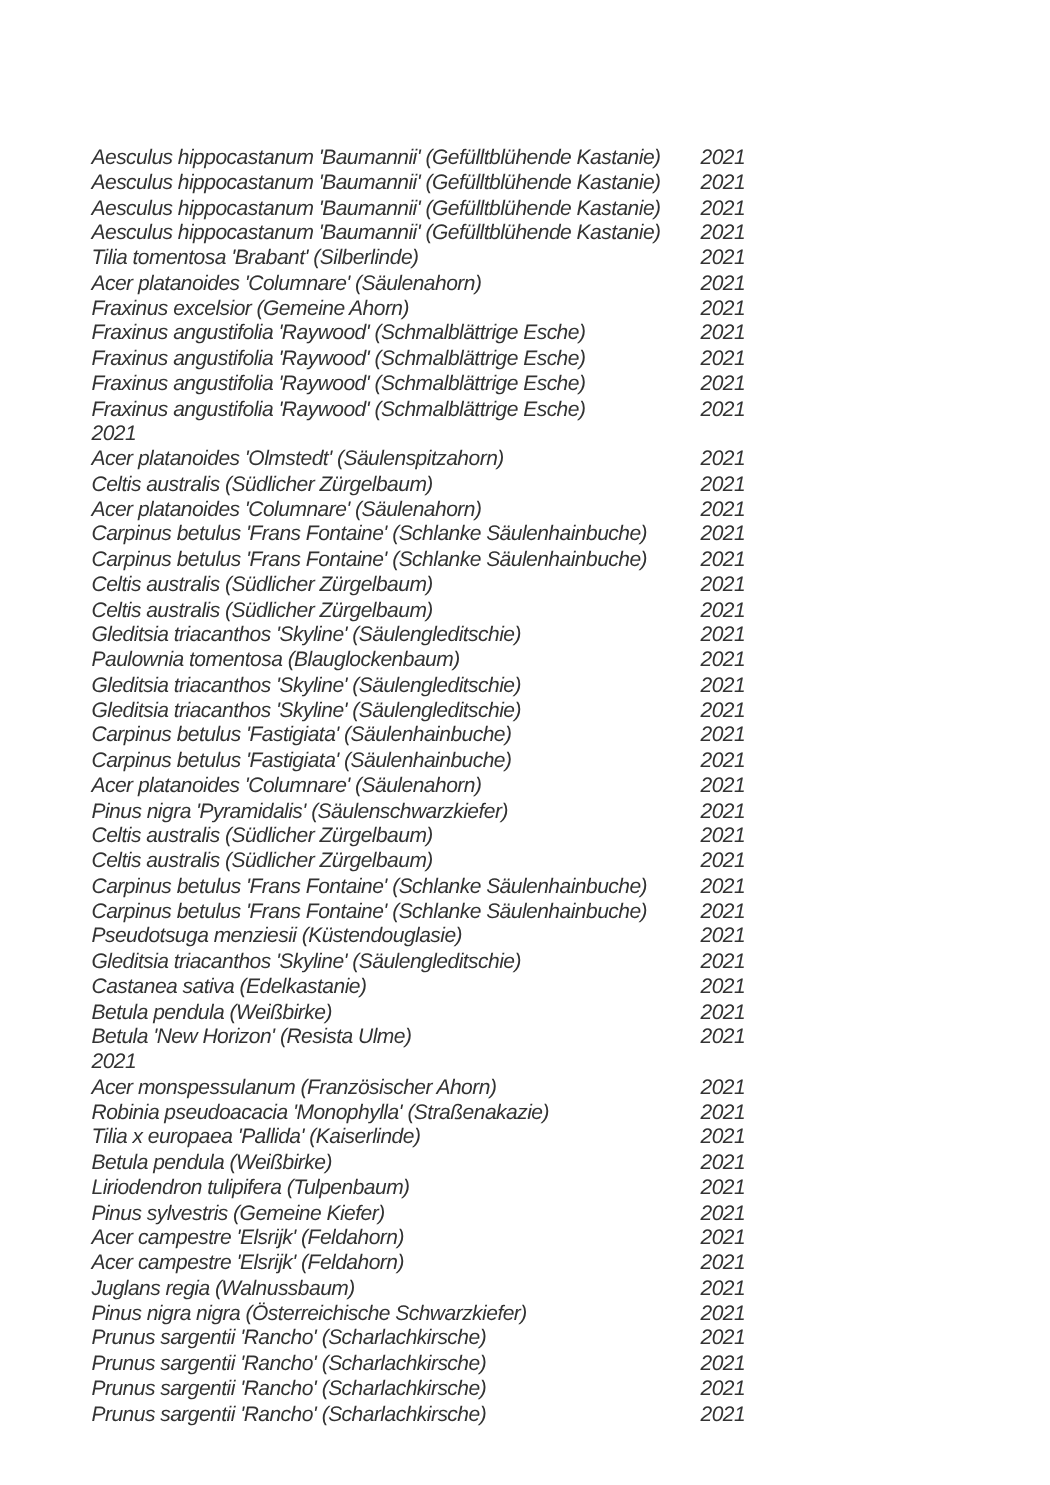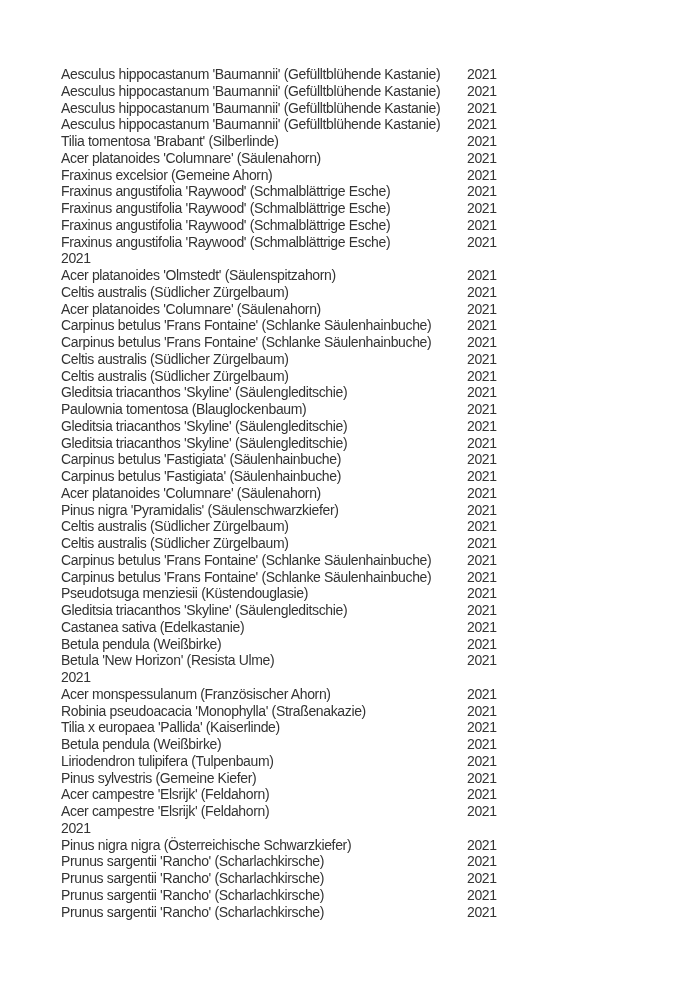--- a/index.html
+++ b/index.html
@@ -10,41 +10,43 @@
     width: 700px;
     height: 990px;
     background: #ffffff;
     font-family: "Liberation Sans", sans-serif;
     color: #333333;
     overflow: hidden;
     position: relative;
   }
   .list {
     position: absolute;
-    top: 66px;
+    top: 52px;
     left: 61px;
     width: 520px;
+    font-style: italic;
   }
   .row {
     display: flex;
     align-items: baseline;
     height: 16.76px;
     font-size: 14px;
     line-height: 16.76px;
     letter-spacing: -0.35px;
     white-space: nowrap;
   }
   .species {
     width: 406px;
     flex: 0 0 406px;
     overflow: visible;
   }
   .year {
     width: 40px;
     flex: 0 0 40px;
+    margin-top: 44px;
   }
 </style>
 </head>
 <body>
 
 <main class="page">
   <div class="list" id="tree-list">
   <div class="row">
     <span class="species">Aesculus hippocastanum 'Baumannii' (Gefülltblühende Kastanie)</span>
     <span class="year">2021</span>
@@ -262,20 +264,21 @@
     <span class="species">Acer campestre 'Elsrijk' (Feldahorn)</span>
     <span class="year">2021</span>
   </div>
 
   <div class="row">
     <span class="species">Acer campestre 'Elsrijk' (Feldahorn)</span>
     <span class="year">2021</span>
   </div>
 
   <div class="row">
+    <span class="species">Juglans regia (Walnussbaum)</span>
     <span class="year">2021</span>
   </div>
 
   <div class="row">
     <span class="species">Pinus nigra nigra (Österreichische Schwarzkiefer)</span>
     <span class="year">2021</span>
   </div>
 
   <div class="row">
     <span class="species">Prunus sargentii 'Rancho' (Scharlachkirsche)</span>

